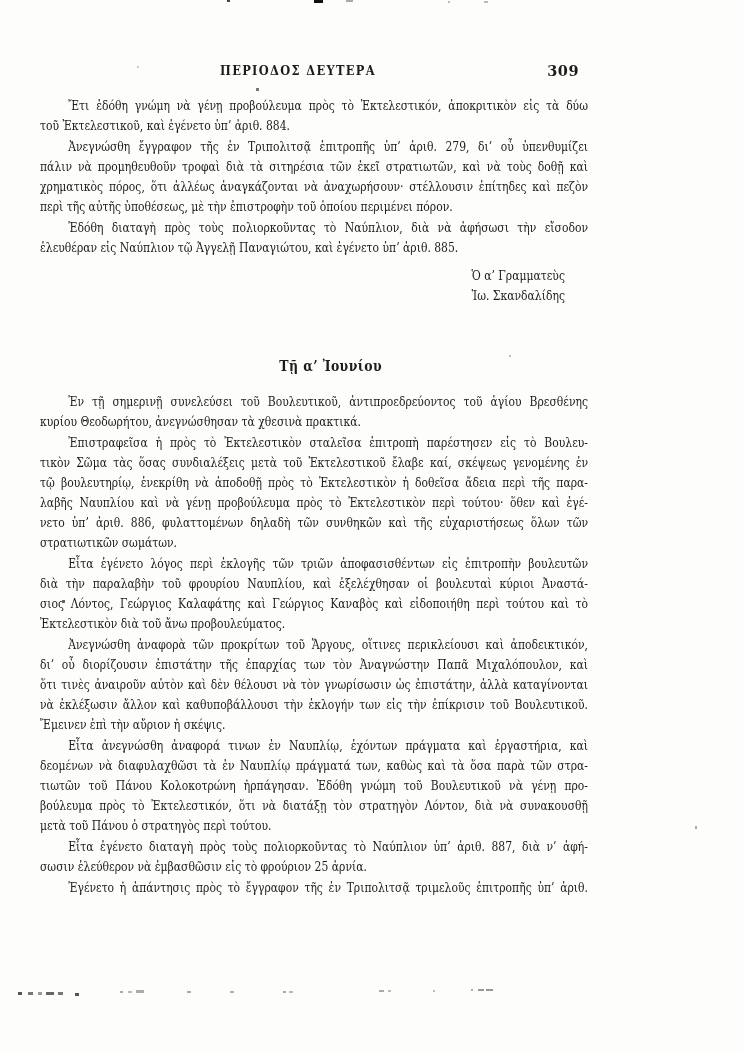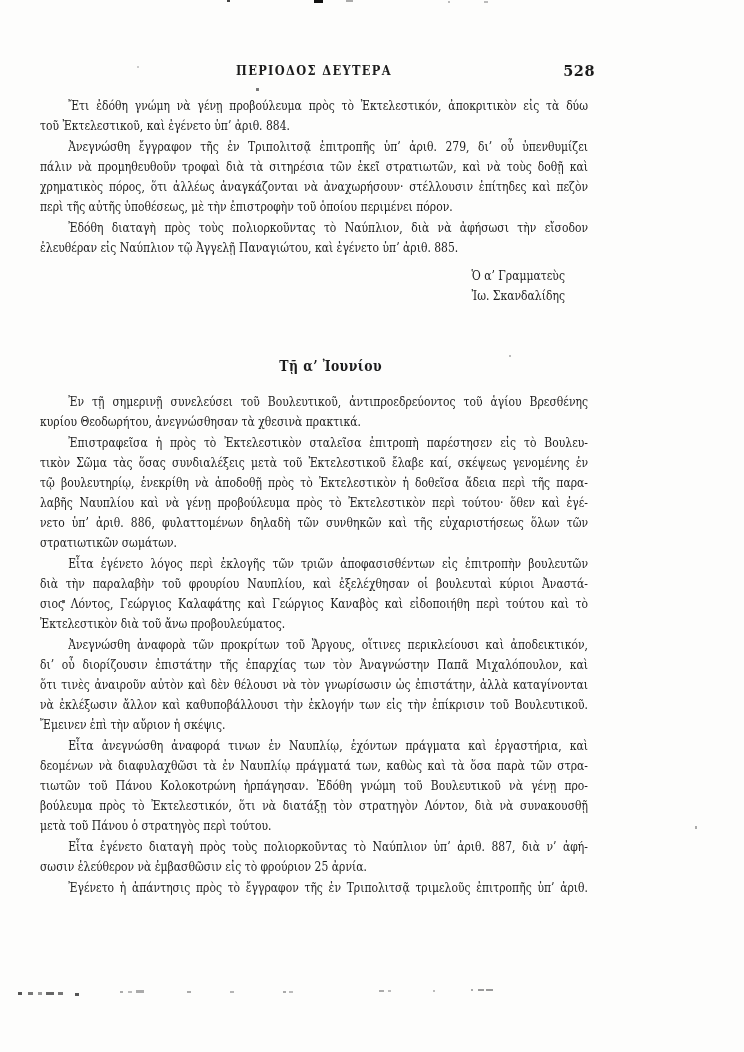--- a/index.html
+++ b/index.html
@@ -6,21 +6,21 @@
   body {
     width:744px; height:1052px;
     background:#fdfdfc;
     position:relative;
     overflow:hidden;
     font-family:"DejaVu Serif","Liberation Serif",serif;
     color:#1c1c1c;
   }
   
   .runhead {
-    position:absolute; left:40px; top:63px; width:548px; height:20px;
+    position:absolute; left:24px; top:63px; width:548px; height:20px;
   }
   .runhead .title {
     display:block; text-align:center;
     font-size:13px; font-weight:bold; letter-spacing:1.5px;
     transform:scaleX(0.88); transform-origin:center top;
   }
   .runhead .pagenum {
     position:absolute; right:-7px; top:-1px;
     font-size:14.5px; font-weight:bold; letter-spacing:0.5px;
   }
@@ -52,21 +52,21 @@
   
   .speck { position:absolute; background:#888; }
 </style>
 </head>
 <body>
 
 <div>
 
   <div class="runhead">
     <span class="title">ΠΕΡΙΟΔΟΣ ΔΕΥΤΕΡΑ</span>
-    <span class="pagenum">528</span>
+    <span class="pagenum">309</span>
   </div>
 
   <div class="flow">
 
     <p>
       <span class="plines">Ἔτι ἐδόθη γνώμη νὰ γένῃ προβούλευμα πρὸς τὸ Ἐκτελεστικόν, ἀποκριτικὸν εἰς τὰ δύω</span>
       <span class="plast">τοῦ Ἐκτελεστικοῦ, καὶ ἐγένετο ὑπ’ ἀριθ. 884.</span>
     </p>
     <p>
       <span class="plines">Ἀνεγνώσθη ἔγγραφον τῆς ἐν Τριπολιτσᾷ ἐπιτροπῆς ὑπ’ ἀριθ. 279, δι’ οὗ ὑπενθυμίζει

